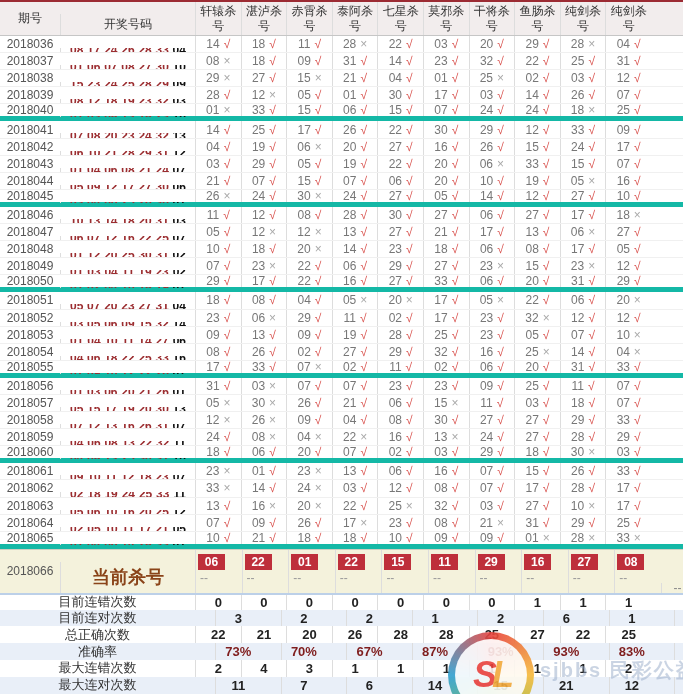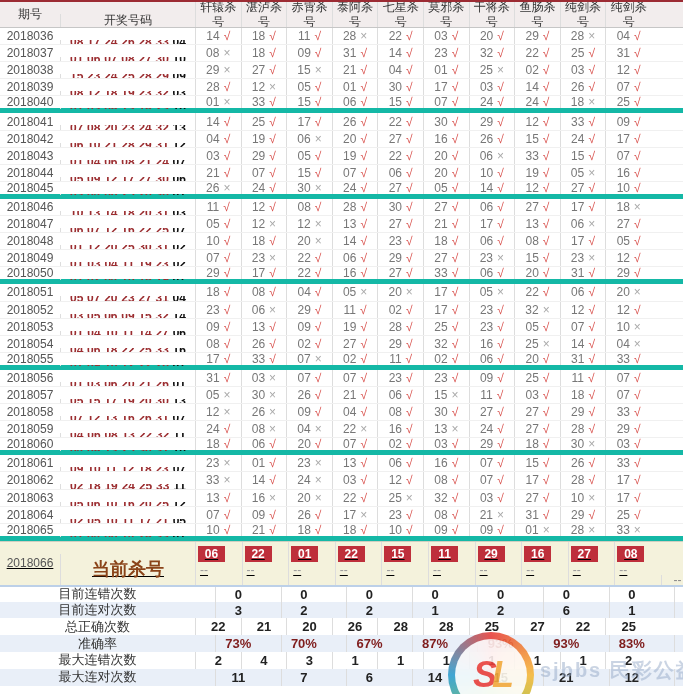--- a/index.html
+++ b/index.html
@@ -5,41 +5,41 @@
   html,body{margin:0;padding:0;background:#fff;}
   .wrap{position:relative;width:683px;height:694px;overflow:hidden;background:#fff;
         font-family:"Liberation Sans","DejaVu Sans",sans-serif;border-top:2px solid #9C2B33;box-sizing:border-box;}
   .row{display:flex;align-items:stretch;box-sizing:border-box;}
   .cell{display:flex;align-items:center;justify-content:center;box-sizing:border-box;overflow:hidden;}
   .c0{width:60px;flex:none;}
   .c1{width:135px;flex:none;margin-top:12px;}
   .ck{width:45.6px;flex:none;}
   .cs{width:32px;flex:none;margin-top:33px;}
   .vb{border-left:1px solid #DDDDDD;}
-  .header{height:26px;background:#F2EDED;border-bottom:1px solid #C6C6C6;color:#333;font-size:12px;}
+  .header{height:34px;background:#F2EDED;border-bottom:1px solid #C6C6C6;color:#333;font-size:12px;}
   .header .cell{text-align:center;line-height:1.25;padding:0 2px;}
   .dr{height:17.1px;border-bottom:1px solid #F0F0F0;font-size:12px;background:#fff;}
   .dr.g{border-bottom:5px solid #14b8a6;}
   .period{color:#555;text-align:center;}
   .draw{display:flex;justify-content:space-between;width:100%;padding:0 9px;font-weight:bold;font-size:12px;box-sizing:border-box;}
   .dn{color:#9B2D30;}
   .dn.last{color:#111;}
   .kn{color:#777;margin-right:4px;}
   .mk.y{color:#D9534F;}
   .mk.n{color:#A9A9A9;}
   .statv{color:#333;}
   .allhit{background:#A6212E;color:#fff;font-size:12px;width:31px;height:15px;line-height:15px;text-align:center;font-weight:normal;border-radius:7px;}
-  .current{height:44px;background:#F4F2DC;border-top:1px solid #CFCFC0;font-size:12px;text-decoration:underline;}
+  .current{height:44px;background:#F4F2DC;border-top:1px solid #CFCFC0;font-size:12px;}
   .current .ck{display:block;padding-top:2px;}
   .badge{display:block;background:#BE2F3B;color:#fff;font-weight:bold;width:27px;height:16px;line-height:16px;text-align:center;font-size:12px;margin:2px 0 2px 2px;}
   .dash{color:#999;margin-left:4px;font-size:12px;line-height:12px;display:block;}
   .curlabel{font-weight:bold;color:#8A4419;font-size:18px;}
   .curdash{color:#888;}
   .sr{height:16.8px;font-size:13px;background:#fff;}
-  .sr.first{border-top:2px solid #BCD0E8;gap:20px;}
+  .sr.first{border-top:2px solid #BCD0E8;}
   .sr.alt{background:#E9EFF8;gap:20px;}
   .clabel{width:195px;flex:none;color:#333;}
   .sval{font-weight:bold;color:#222;}
   .sr.rate .sval{color:#7f1d1d;}
   .wm{position:absolute;left:448px;top:630px;width:86px;height:86px;border-radius:50%;opacity:0.9;
       background:conic-gradient(#E8413C,#F6B93B,#7AC043,#2F9FD0,#E8413C);
       display:flex;align-items:center;justify-content:center;}
   .wm-inner{width:72px;height:72px;border-radius:50%;background:rgba(255,255,255,0.92);
       display:flex;align-items:center;justify-content:center;font-style:italic;font-weight:bold;
       font-size:36px;letter-spacing:-5px;}

